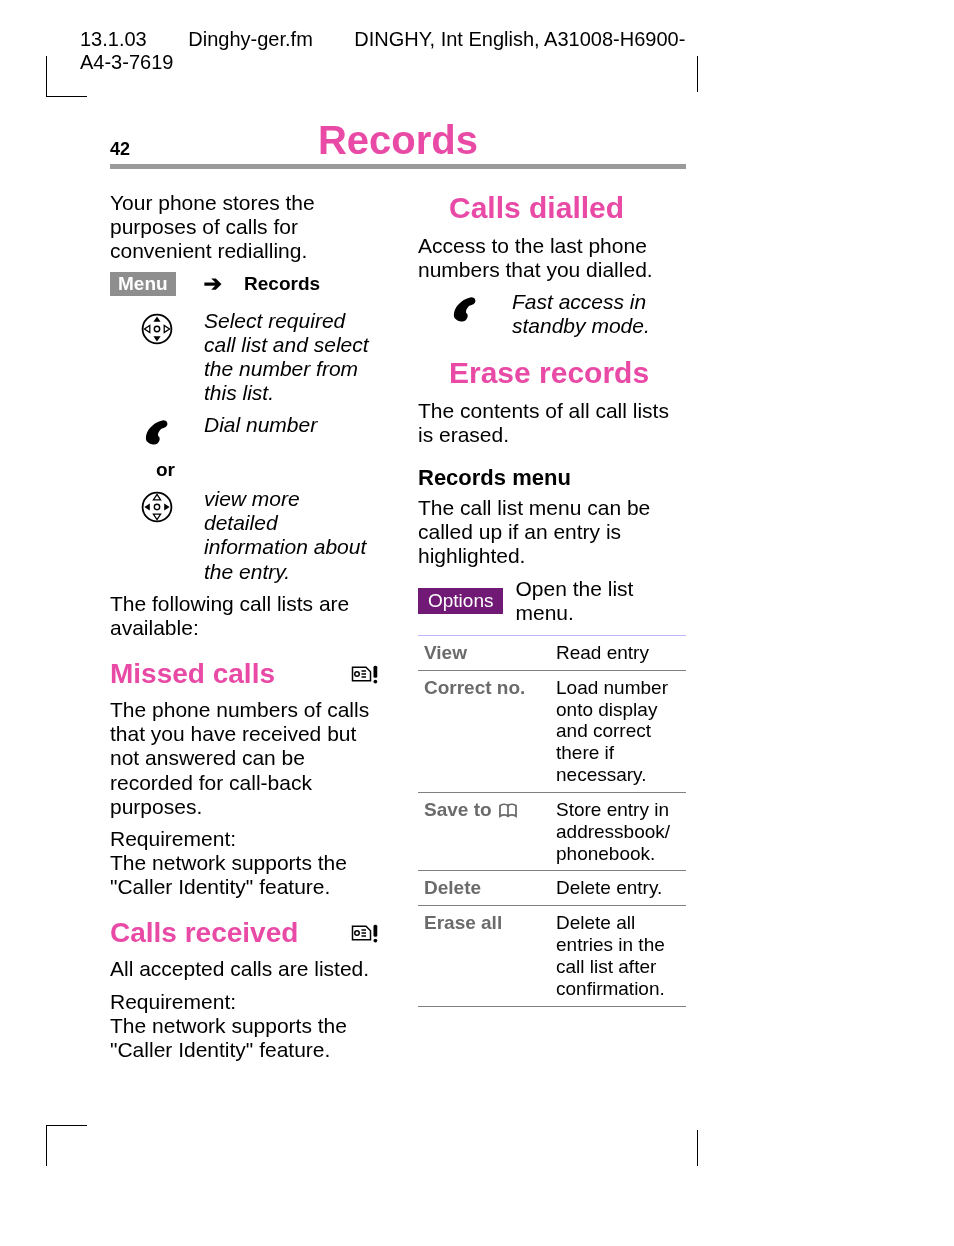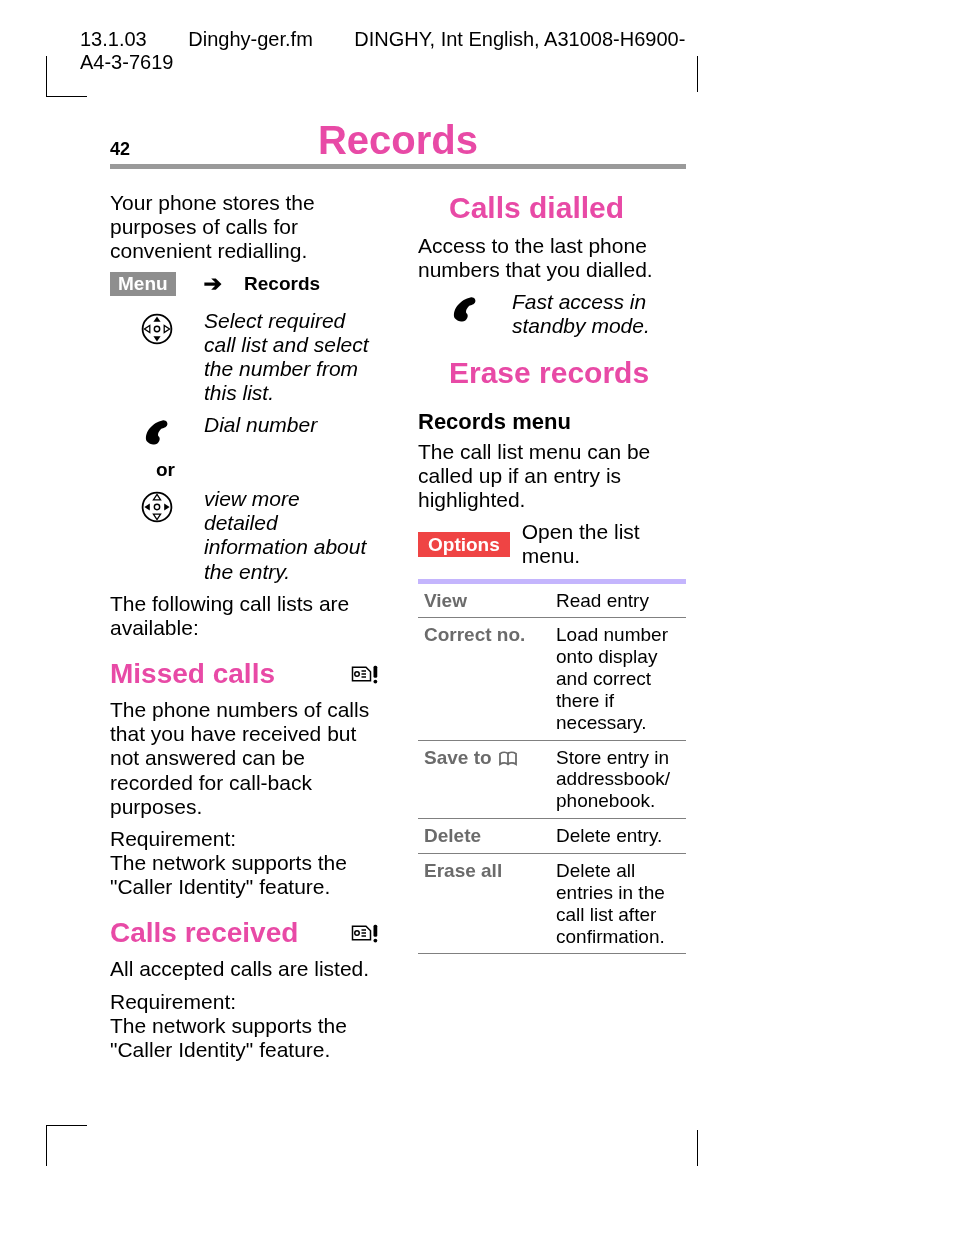--- a/index.html
+++ b/index.html
@@ -133,42 +133,42 @@
     color:#000;
     font-size:22px;
     margin: 18px 0 6px 0;
   }
   .opt-row {
     display:flex;
     align-items:center;
     margin:8px 0 10px 0;
   }
   .opt-tag {
-    background:#ef4444;
+    background:#701a75;
     color:#fff;
     padding:2px 10px;
     font-size:19px;
     font-family: Arial, Helvetica, sans-serif;
-    font-weight:bold;
+    font-weight:normal;
     margin-right:12px;
   }
 
   table.opts {
     width:100%;
     border-collapse: collapse;
     font-family: Arial, Helvetica, sans-serif;
   }
   table.opts td {
     border-bottom:1px solid #808080;
     padding:6px 6px;
     vertical-align:top;
     font-size:19px;
     line-height:1.15;
   }
-  table.opts tr:first-child td { border-top:5px solid #c4b5fd; }
+  table.opts tr:first-child td { border-top:1px solid #c4b5fd; }
   table.opts td.key {
     font-weight:bold;
     color:#6b6b6b;
     width:120px;
     white-space:nowrap;
   }
 
   
   .nav-icon, .phone-icon {
     width:36px; height:36px;
@@ -297,20 +297,21 @@
             <svg class="phone-icon" viewBox="0 0 40 40">
               <path d="M8 28 C 6 18, 16 8, 26 6 C 30 5, 33 9, 31 12 C 29 15, 26 14, 24 16 C 22 18, 20 22, 22 24 C 24 26, 23 30, 20 32 C 17 34, 10 32, 8 28 Z" fill="#000"></path>
             </svg>
           </div>
           <div class="txt">Fast access in standby mode.</div>
         </div>
 
         <div class="section-head big">
           <span>Erase records</span>
         </div>
+        <p>The contents of all call lists is erased.</p>
 
         <div class="subhead">Records menu</div>
         <p>The call list menu can be called up if an entry is highlighted.</p>
 
         <div class="opt-row">
           <span class="opt-tag">Options</span>
           <span>Open the list menu.</span>
         </div>
 
         <table class="opts">

